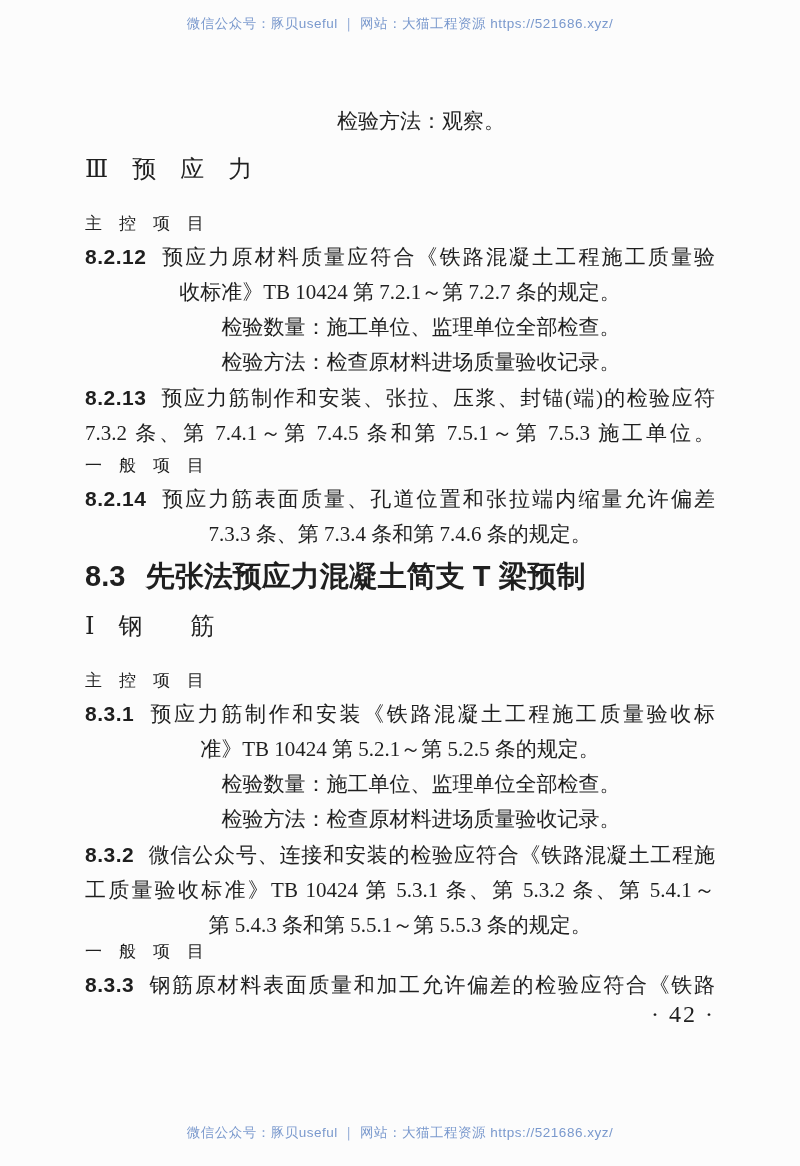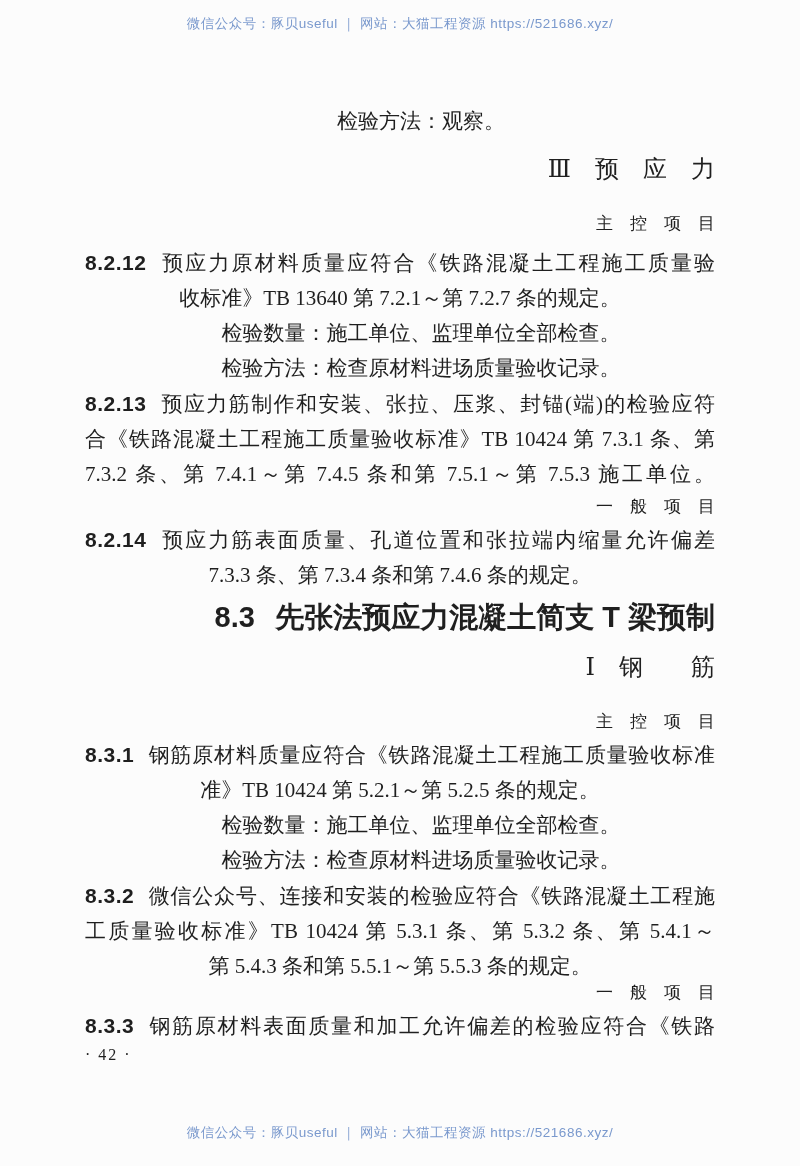--- a/index.html
+++ b/index.html
@@ -30,21 +30,21 @@
   .bline { min-height:35px;text-align:center; }
   .indent { text-indent:2em; }
   .fill { text-align:justify; text-align-last:justify; }
   .cnum {
     font-weight:700;
     font-family:"Liberation Sans","DejaVu Sans",sans-serif;
     padding-right:0.65em;
     letter-spacing:0.5px;
     white-space:nowrap;
   }
-  .center { text-align:right; }
+  .center { text-align:left; }
   .h-roman {
     font-size:24px; line-height:32px;
     font-weight:500;
     margin:14px 0 0 0;
   }
   .h-sub {
     font-size:17px; line-height:30px;
     font-weight:500;
     margin:24px 0 0 0;
   }
@@ -52,26 +52,27 @@
   .h-sub.pullup { margin-top:-6px; }
   .h-section {
     font-size:29px; line-height:32px;
     font-weight:700;
     font-family:"Liberation Sans","DejaVu Sans",sans-serif;
     margin:8px 0 0 0;
   }
   .h-section .sec-num { padding-right:0.7em; }
   .h-rebar { margin-top:18px; }
   .clause { margin-top:0; }
-  .clause.first { margin-top:6px; }
+  .clause.first { }
   .page-number {
     margin-top:-4px;
-    font-size:16px;
+    font-size:24px;
     letter-spacing:2px;
     line-height:30px;
+    text-align:right;
   }
 </style>
 </head>
 <body>
 
 <div class="page">
 
   <div class="watermark top">微信公众号：豚贝useful ｜ 网站：大猫工程资源 https://521686.xyz/</div>
 
   <main class="content">
@@ -79,31 +80,30 @@
     <div class="bline indent">检验方法：观察。</div>
 
     <h3 class="center h-roman">Ⅲ　预　应　力</h3>
 
     <h4 class="center h-sub">主　控　项　目</h4>
 
     <div class="clause first">
       <div class="bline fill">
         <span class="cnum">8.2.12</span><span>预应力原材料质量应符合《铁路混凝土工程施工质量验</span>
       </div>
-      <div class="bline">收标准》TB 13640 第 7.2.1～第 7.2.7 条的规定。</div>
+      <div class="bline">收标准》TB 10424 第 7.2.1～第 7.2.7 条的规定。</div>
     </div>
 
     <div class="bline indent">检验数量：施工单位、监理单位全部检查。</div>
     <div class="bline indent">检验方法：检查原材料进场质量验收记录。</div>
 
     <div class="clause">
       <div class="bline fill">
         <span class="cnum">8.2.13</span><span>预应力筋制作和安装、张拉、压浆、封锚(端)的检验应符</span>
       </div>
-      <div class="bline fill">合《铁路混凝土工程施工质量验收标准》TB 10424 第 7.3.1 条、第</div>
       <div class="bline fill">7.3.2 条、第 7.4.1～第 7.4.5 条和第 7.5.1～第 7.5.3 施工单位。</div>
     </div>
 
     <h4 class="center h-sub tight">一　般　项　目</h4>
 
     <div class="clause">
       <div class="bline fill">
         <span class="cnum">8.2.14</span><span>预应力筋表面质量、孔道位置和张拉端内缩量允许偏差</span>
       </div>
       <div class="bline">7.3.3 条、第 7.3.4 条和第 7.4.6 条的规定。</div>
@@ -112,21 +112,21 @@
     <h3 class="center h-section">
       <span class="sec-num">8.3</span><span>先张法预应力混凝土简支 T 梁预制</span>
     </h3>
 
     <h3 class="center h-roman h-rebar">Ⅰ　钢　　筋</h3>
 
     <h4 class="center h-sub">主　控　项　目</h4>
 
     <div class="clause">
       <div class="bline fill">
-        <span class="cnum">8.3.1</span><span>钢筋原材料质量应符合《铁路混凝土工程施工质量验收标准</span>
+        <span class="cnum">8.3.1</span><span>预应力筋制作和安装《铁路混凝土工程施工质量验收标</span>
       </div>
       <div class="bline">准》TB 10424 第 5.2.1～第 5.2.5 条的规定。</div>
     </div>
 
     <div class="bline indent">检验数量：施工单位、监理单位全部检查。</div>
     <div class="bline indent">检验方法：检查原材料进场质量验收记录。</div>
 
     <div class="clause">
       <div class="bline fill">
         <span class="cnum">8.3.2</span><span>微信公众号、连接和安装的检验应符合《铁路混凝土工程施</span>

